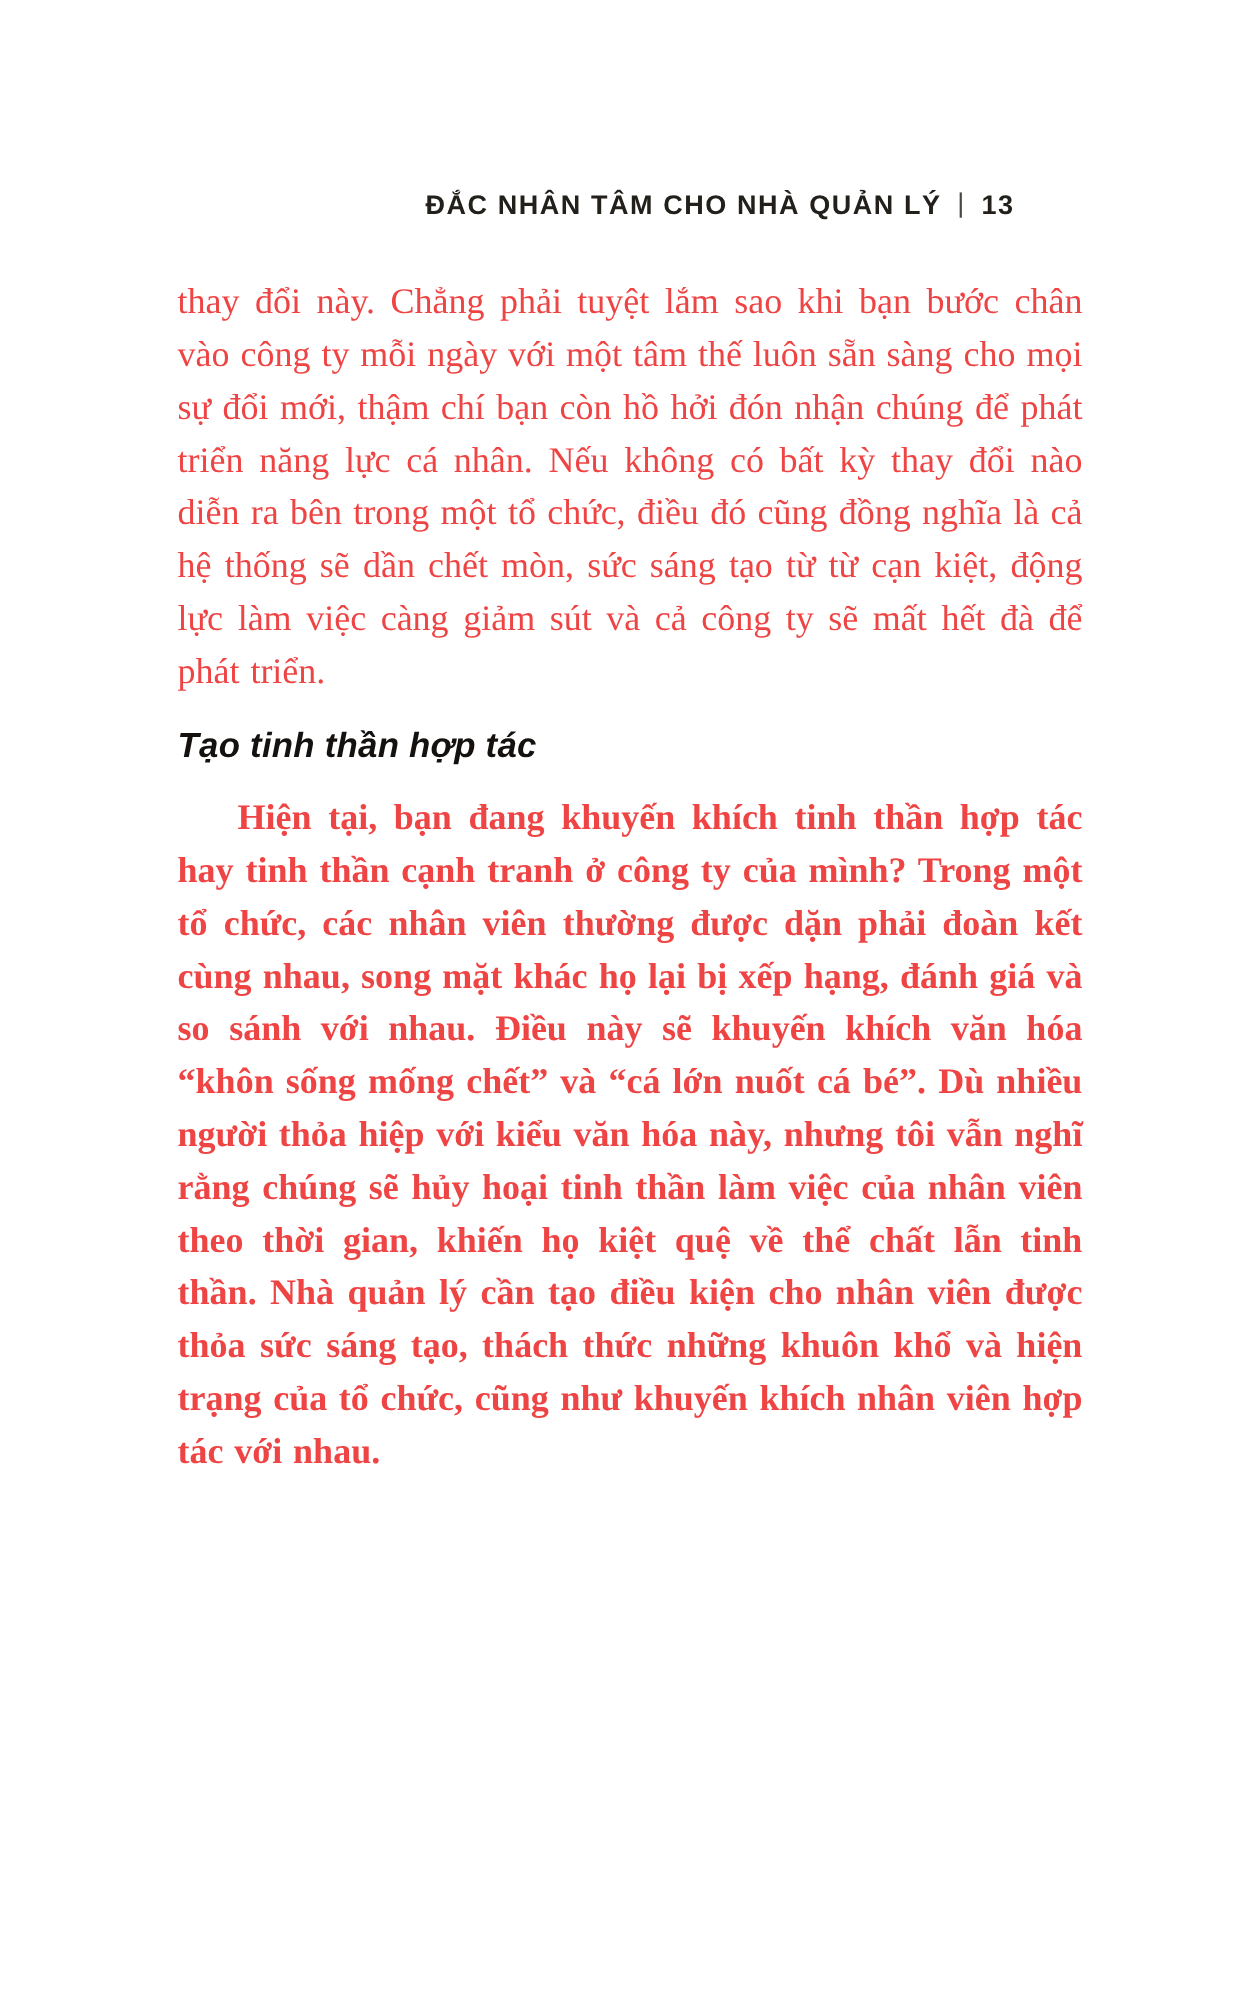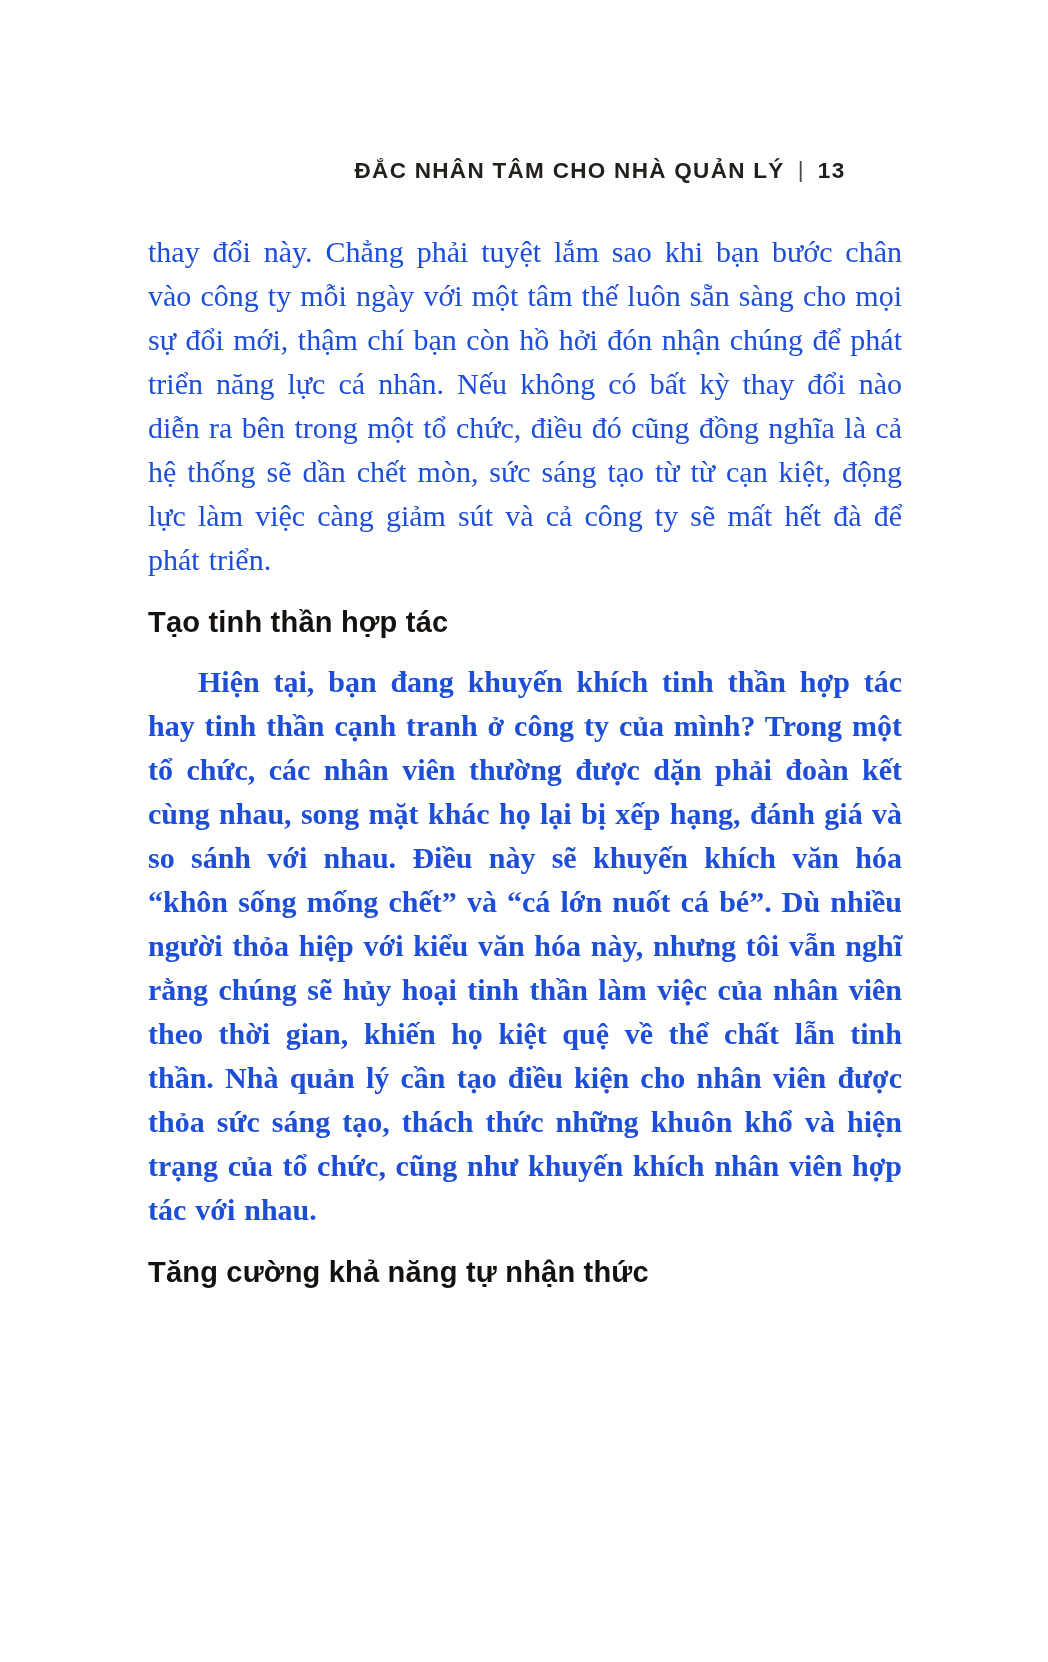--- a/index.html
+++ b/index.html
@@ -33,26 +33,27 @@
       margin: 0 13px;
       color: #4a4742;
       position: relative;
       top: -1px;
     }
     .body-text p {
       font-size: 30px;
       line-height: 44px;
       text-align: justify;
       word-spacing: 1.5px;
-      color: #1d4ed8;
+      color: #ef4444;
     }
     p.indent { text-indent: 50px; font-weight: bold; }
     p.continues { text-align-last: justify; }
     .section-heading {
       font-family: "Liberation Sans", sans-serif;
+      font-style: italic;
       font-weight: 700;
       font-size: 29px;
       line-height: 44px;
       margin: 18px 0 16px 0;
       color: #14110e;
       letter-spacing: 0.2px;
     }
   </style>
 </head>
 <body>
@@ -64,18 +65,17 @@
   </header>
 
   <main class="body-text">
 
     <p class="para">thay đổi này. Chẳng phải tuyệt lắm sao khi bạn bước chân vào công ty mỗi ngày với một tâm thế luôn sẵn sàng cho mọi sự đổi mới, thậm chí bạn còn hồ hởi đón nhận chúng để phát triển năng lực cá nhân. Nếu không có bất kỳ thay đổi nào diễn ra bên trong một tổ chức, điều đó cũng đồng nghĩa là cả hệ thống sẽ dần chết mòn, sức sáng tạo từ từ cạn kiệt, động lực làm việc càng giảm sút và cả công ty sẽ mất hết đà để phát triển.</p>
 
     <h2 class="section-heading">Tạo tinh thần hợp tác</h2>
 
     <p class="para indent">Hiện tại, bạn đang khuyến khích tinh thần hợp tác hay tinh thần cạnh tranh ở công ty của mình? Trong một tổ chức, các nhân viên thường được dặn phải đoàn kết cùng nhau, song mặt khác họ lại bị xếp hạng, đánh giá và so sánh với nhau. Điều này sẽ khuyến khích văn hóa “khôn sống mống chết” và “cá lớn nuốt cá bé”. Dù nhiều người thỏa hiệp với kiểu văn hóa này, nhưng tôi vẫn nghĩ rằng chúng sẽ hủy hoại tinh thần làm việc của nhân viên theo thời gian, khiến họ kiệt quệ về thể chất lẫn tinh thần. Nhà quản lý cần tạo điều kiện cho nhân viên được thỏa sức sáng tạo, thách thức những khuôn khổ và hiện trạng của tổ chức, cũng như khuyến khích nhân viên hợp tác với nhau.</p>
 
-    <h2 class="section-heading">Tăng cường khả năng tự nhận thức</h2>
 
 
   </main>
 
 </div>
 
 </body></html>

